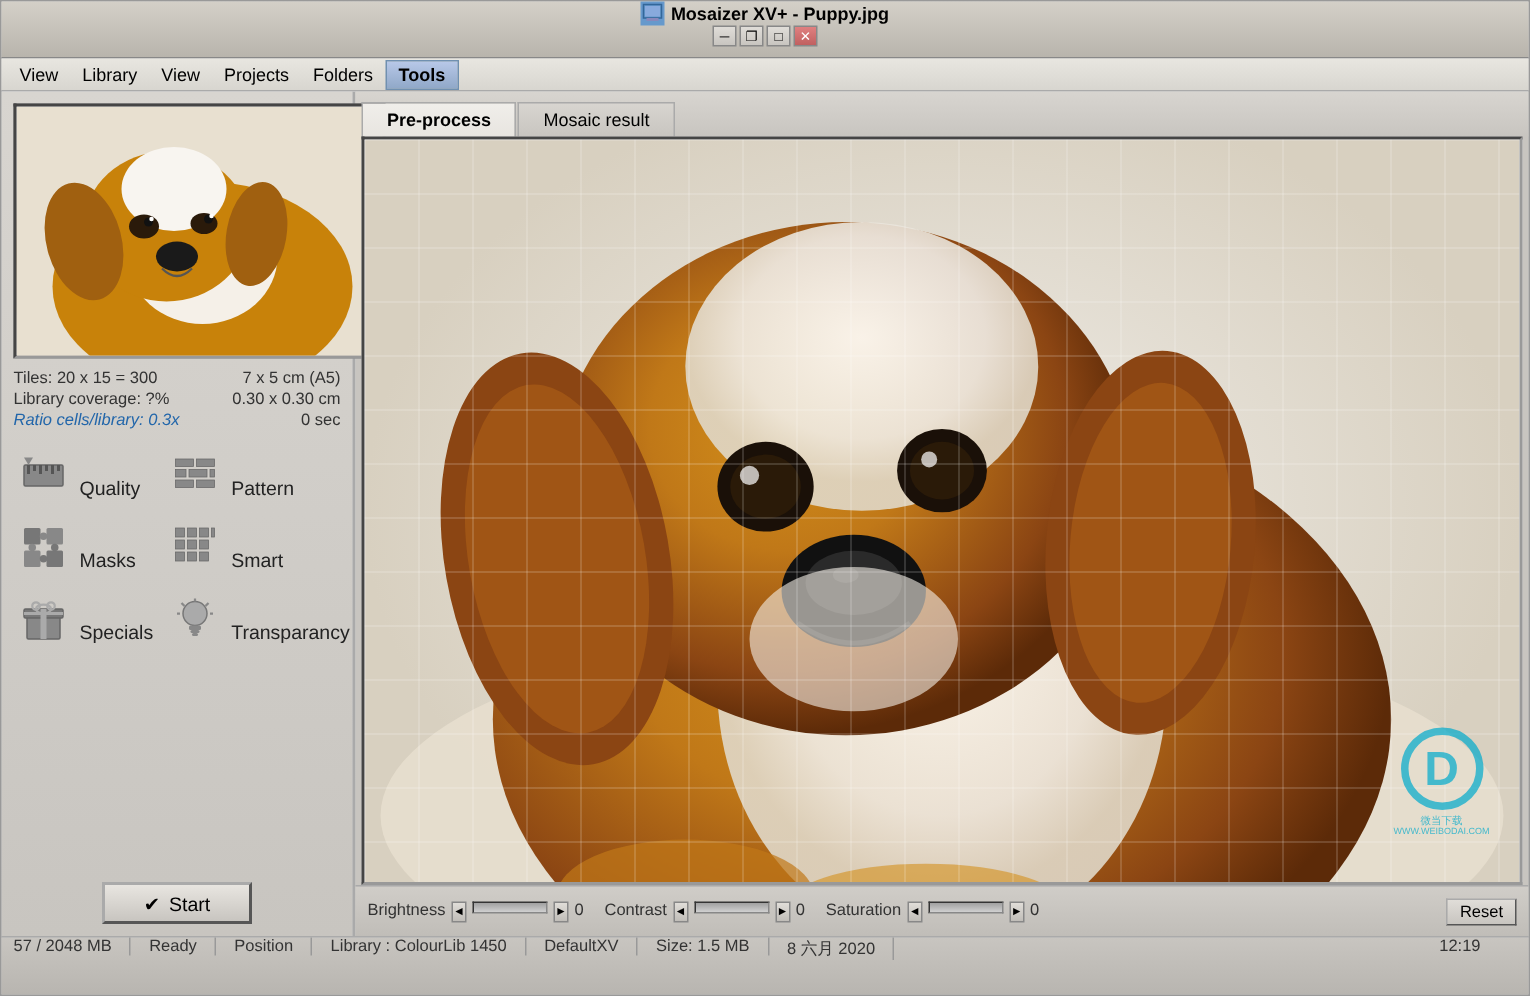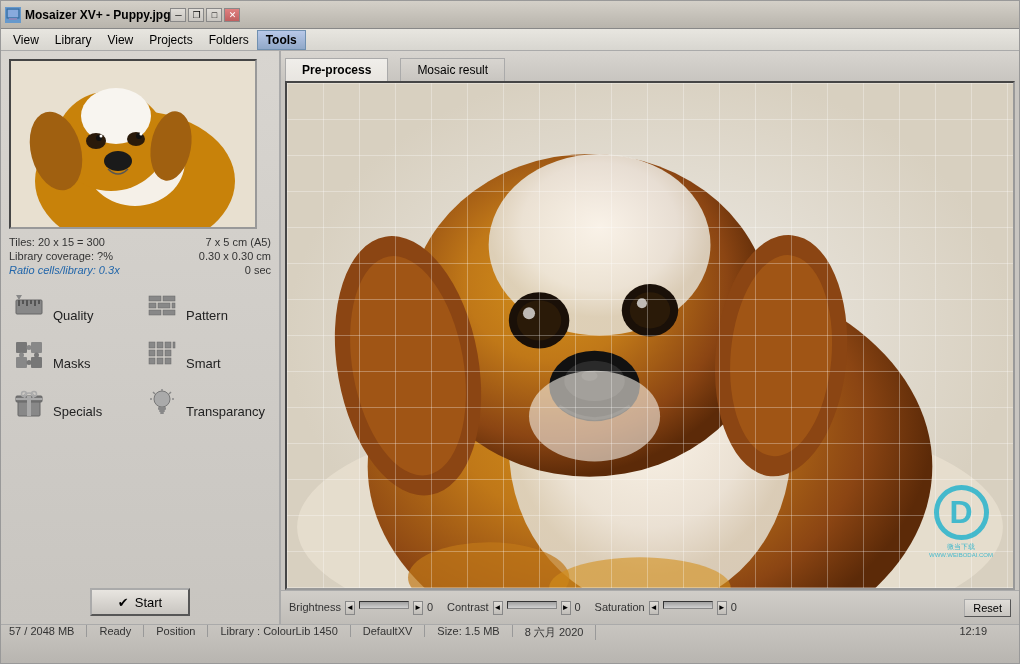--- a/index.html
+++ b/index.html
@@ -13,26 +13,27 @@
     }
     .window {
       width: 1020px;
       height: 664px;
       background: linear-gradient(to bottom, #e8e8e8, #d0d0d0);
       border: 1px solid #999;
       display: flex;
       flex-direction: column;
     }
     .title-bar {
-      height: 28px;
+      height: 38px;
       background: linear-gradient(to bottom, #d4d0c8, #b8b4ac);
       display: flex;
       align-items: center;
       padding: 0 4px;
       border-bottom: 1px solid #888;
+      flex-direction: column;
     }
     .title-bar-left {
       display: flex;
       align-items: center;
       gap: 4px;
     }
     .title-bar-icon {
       width: 16px;
       height: 16px;
       background: #6699cc;
@@ -79,21 +80,21 @@
       background: linear-gradient(to bottom, #b8c8e8, #90a8c8);
       border: 1px solid #7090b0;
       font-weight: bold;
     }
     .main-content {
       flex: 1;
       display: flex;
       overflow: hidden;
     }
     .left-panel {
-      width: 280px;
+      width: 236px;
       background: linear-gradient(to bottom, #d8d5d0, #c8c5c0);
       border-right: 2px solid #aaa;
       display: flex;
       flex-direction: column;
       padding: 8px;
     }
     .thumbnail-box {
       width: 248px;
       height: 170px;
       background: #888;
@@ -178,21 +179,21 @@
       padding: 0 4px;
       background: linear-gradient(to bottom, #d8d5d0, #c8c5c0);
     }
     .tab {
       padding: 4px 16px;
       background: linear-gradient(to bottom, #d8d5d0, #c8c5c0);
       border: 1px solid #aaa;
       border-bottom: none;
       font-size: 12px;
       cursor: pointer;
-      margin-right: 12px;
+      margin-right: 1px;
     }
     .tab.active {
       background: linear-gradient(to bottom, #f0eeea, #e8e5e0);
       border-bottom: 1px solid #e8e5e0;
       font-weight: bold;
       position: relative;
       top: 1px;
     }
     .image-display {
       flex: 1;

